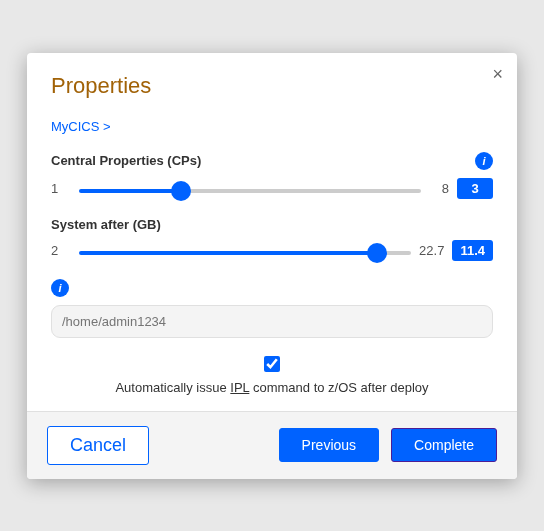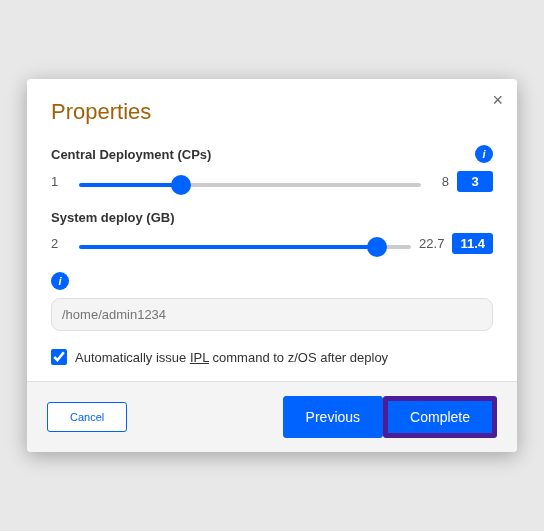--- a/index.html
+++ b/index.html
@@ -142,20 +142,21 @@
       font-size: 13px;
       color: #aaa;
       background: #f4f4f4;
       outline: none;
     }
     .checkbox-row {
       display: flex;
       align-items: center;
       gap: 8px;
       margin-top: 10px;
+      flex-direction: column;
     }
     .checkbox-row input[type=checkbox] {
       width: 16px;
       height: 16px;
       accent-color: #0062ff;
       cursor: pointer;
     }
     .checkbox-label {
       font-size: 13px;
       color: #333;
@@ -169,76 +170,78 @@
       justify-content: space-between;
       padding: 14px 20px;
       background: #f4f4f4;
       border-top: 1px solid #e0e0e0;
       border-radius: 0 0 4px 4px;
     }
     .btn-cancel {
       background: #fff;
       border: 1px solid #0062ff;
       color: #0062ff;
-      font-size: 11px;
+      font-size: 18px;
       padding: 8px 22px;
       border-radius: 3px;
       cursor: pointer;
     }
     .btn-group {
       display: flex;
-      gap: 0;
+      gap: 12px;
+      align-items: center;
     }
     .btn-previous {
       background: #0062ff;
       border: 1px solid #0062ff;
       color: #fff;
       font-size: 14px;
       padding: 8px 22px;
       border-radius: 3px;
       cursor: pointer;
     }
     .btn-complete {
       background: #0062ff;
-      border: 5px solid #4c1d95;
+      border: 1px solid #4c1d95;
       color: #fff;
       font-size: 14px;
       padding: 8px 22px;
       border-radius: 3px;
       cursor: pointer;
     }
   </style>
 </head>
 <body>
 
 <div class="dialog">
   <button class="close-btn">×</button>
   <div class="dialog-header">
     <div class="dialog-title">Properties</div>
   </div>
   <div class="dialog-body">
+    <div class="breadcrumb">MyCICS &gt;</div>
 
     <div class="field-row">
       <div class="field-label">
-        <span>Central Deployment (CPs)</span>
+        <span>Central Properties (CPs)</span>
         <span class="info-icon">i</span>
       </div>
       <div class="slider-row">
         <span class="slider-min">1</span>
         <div class="slider-wrapper">
           <input type="range" class="slider-cp" min="1" max="8" value="3" style="">
         </div>
         <span class="slider-max">8</span>
         <span class="slider-value">3</span>
       </div>
     </div>
 
     <div class="field-row">
       <div class="field-label">
-        <span>System deploy (GB)</span>
+        <span>System after (GB)</span>
       </div>
       <div class="slider-row">
         <span class="slider-min">2</span>
         <div class="slider-wrapper">
           <input type="range" class="slider-mem" min="2" max="157" value="145" style="">
         </div>
         <span class="slider-max">22.7</span>
         <span class="slider-value">11.4</span>
       </div>
     </div>

